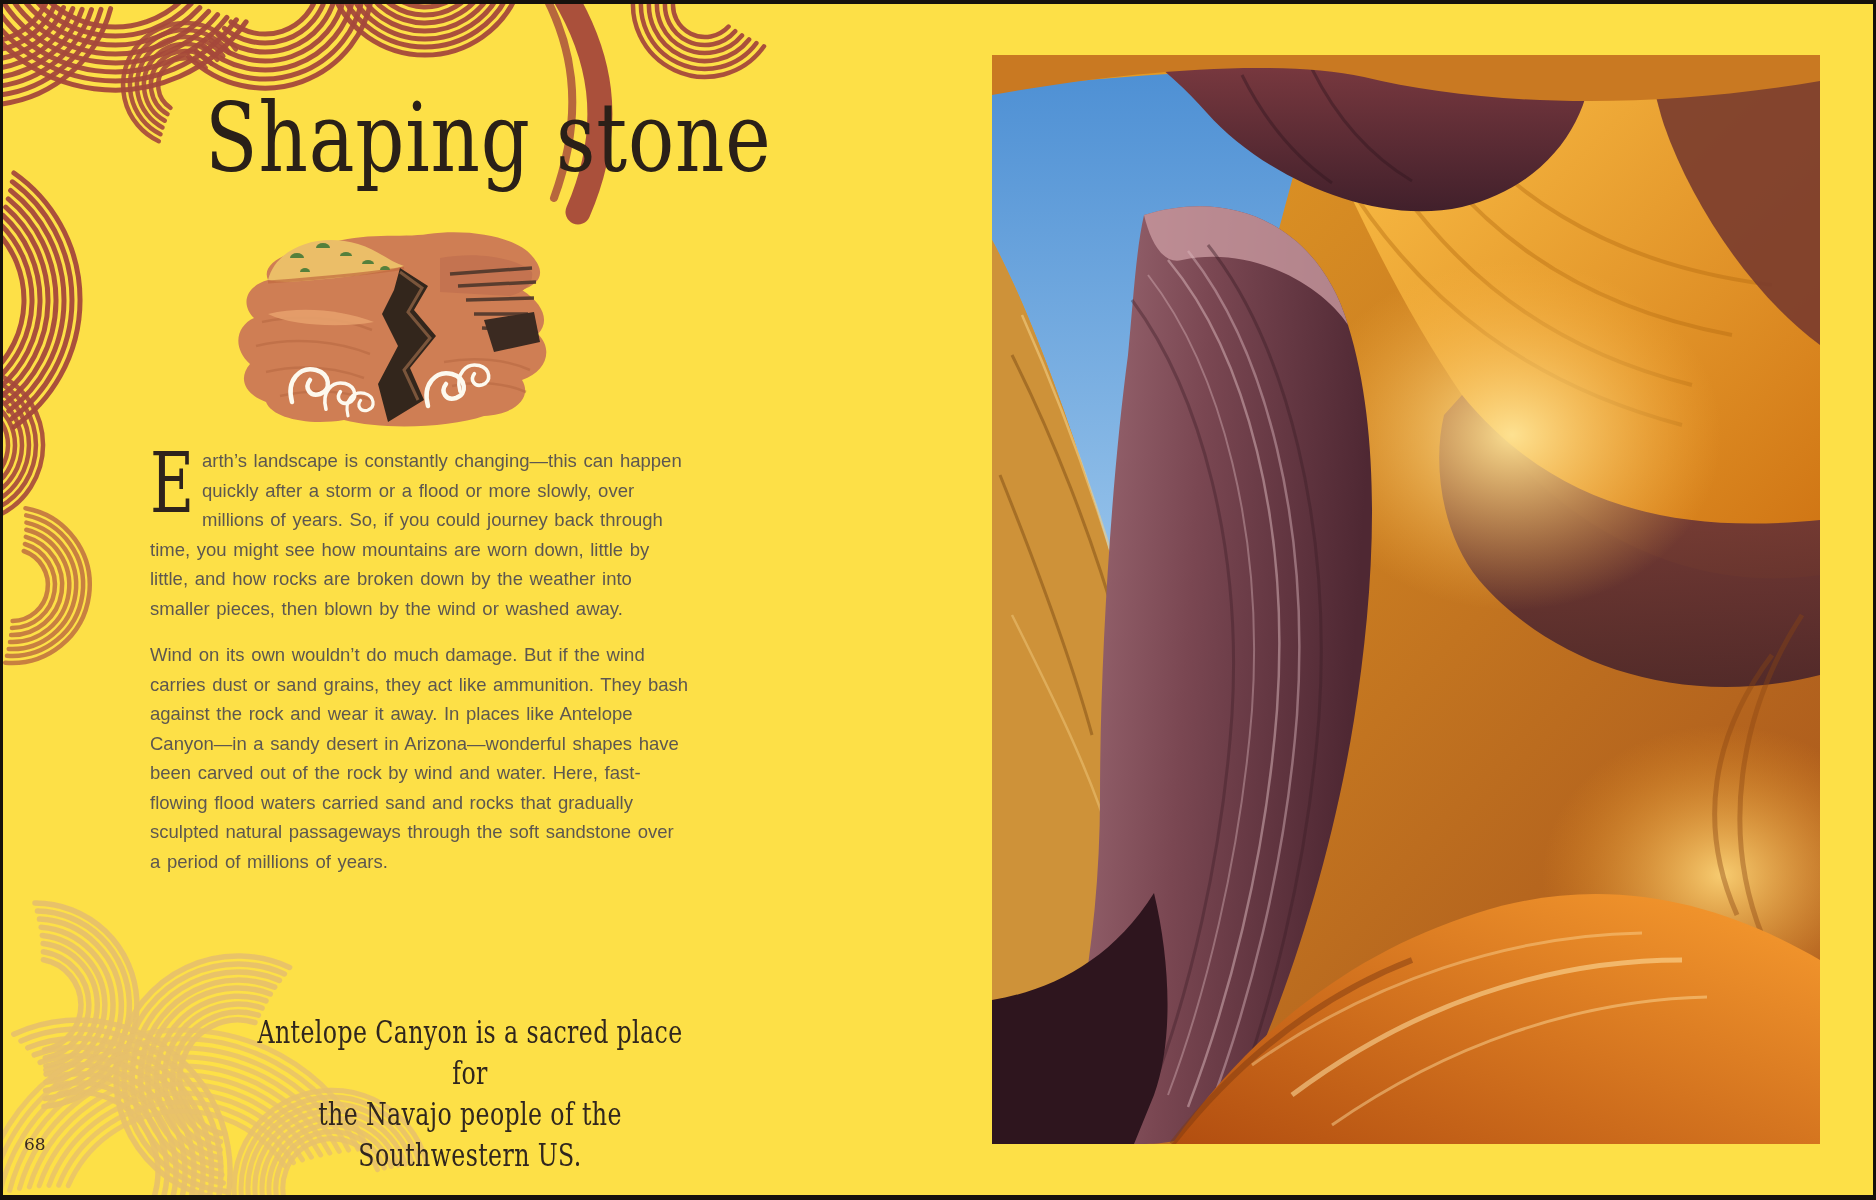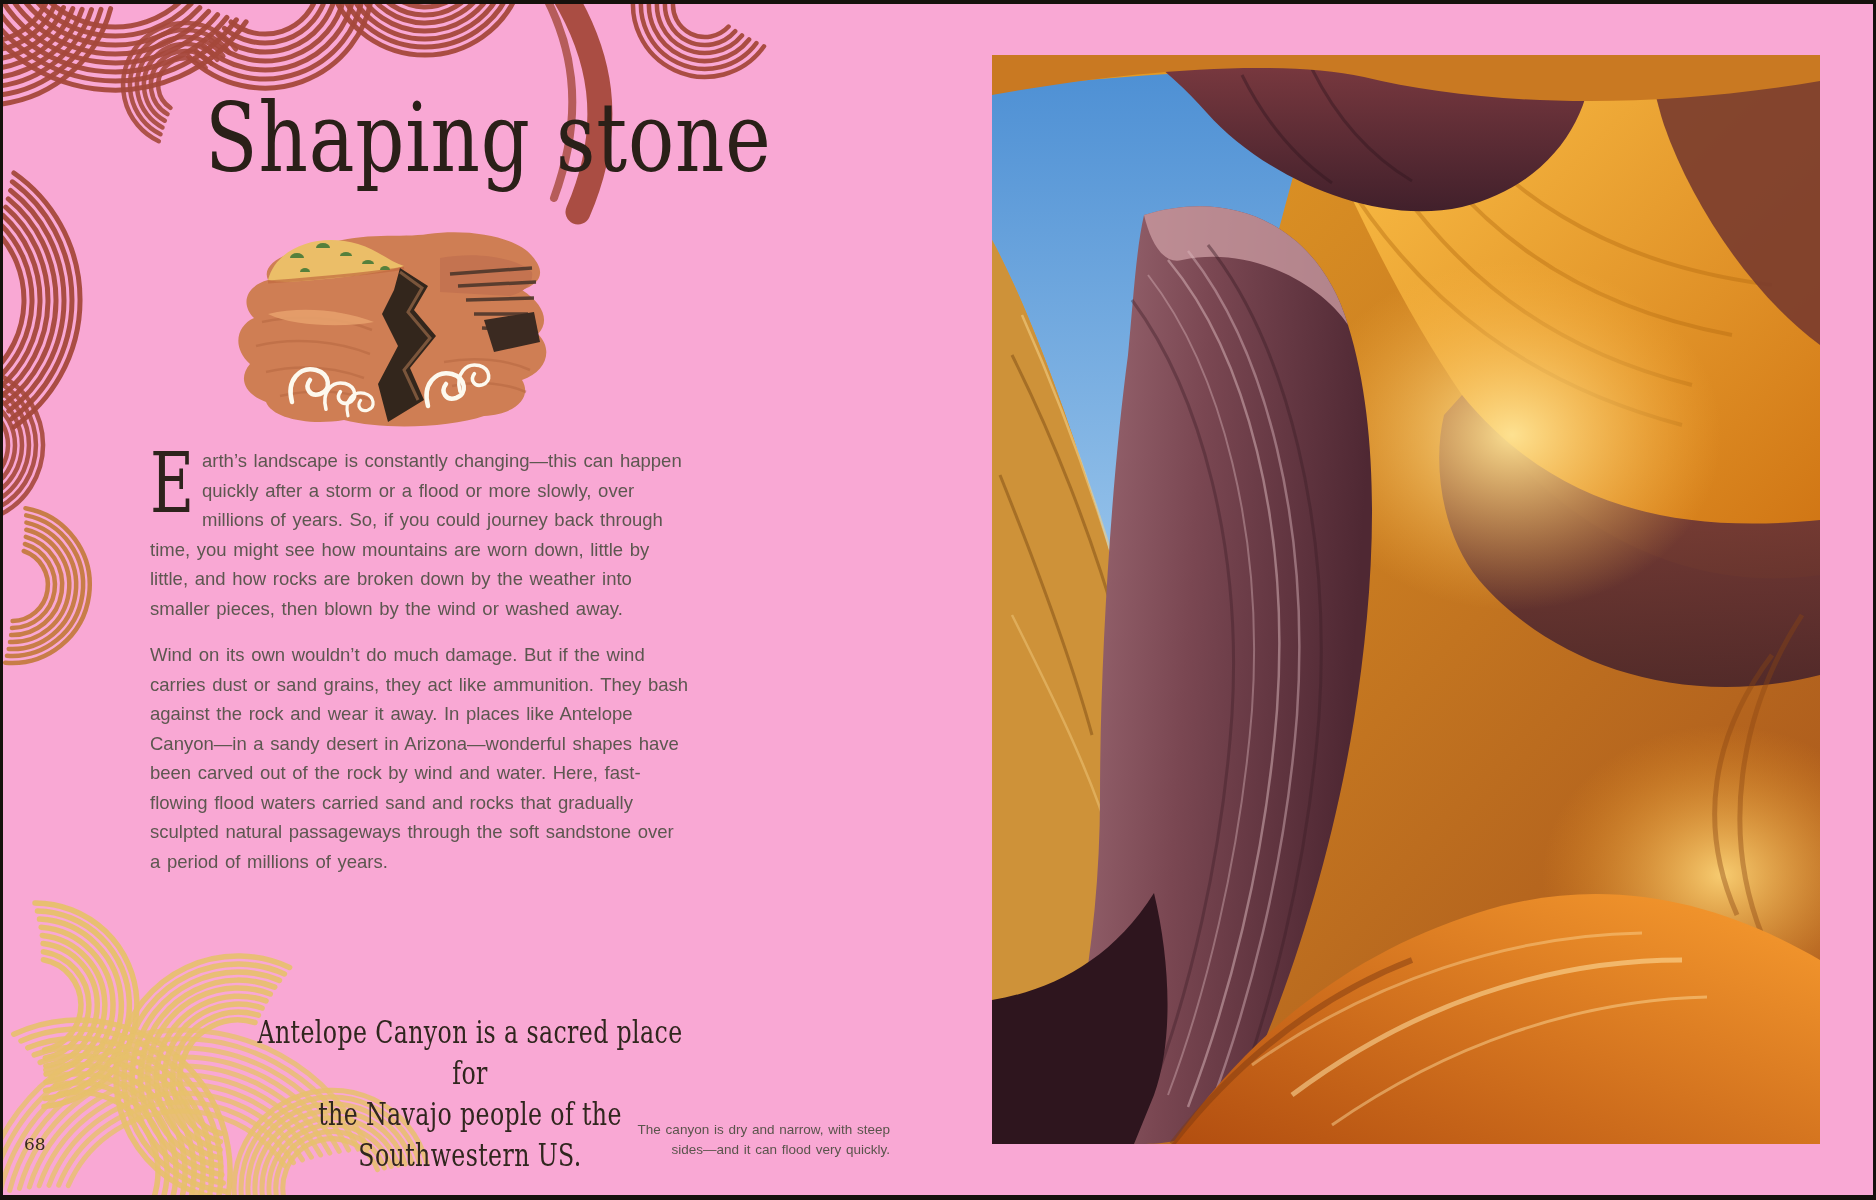--- a/index.html
+++ b/index.html
@@ -1,16 +1,16 @@
 <!DOCTYPE html>
 <html><head>
 <meta charset="utf-8">
 <style>
   html,body{margin:0;padding:0;width:1876px;height:1200px;overflow:hidden;background:#faf7e9;}
-  .spread{position:relative;width:1876px;height:1200px;background:#f9a8d4;overflow:hidden;
+  .spread{position:relative;width:1876px;height:1200px;background:#fde047;overflow:hidden;
           font-family:"Liberation Sans",sans-serif;}
   .frame-bar{position:absolute;background:#16110c;z-index:40;}
   .fb-top{top:0;left:0;right:0;height:4px;}
   .fb-bottom{bottom:0;left:0;right:0;height:5px;}
   .fb-left{top:0;bottom:0;left:0;width:3px;}
   .fb-right{top:0;bottom:0;right:0;width:3px;}
   .swirls{position:absolute;inset:0;z-index:1;}
   .title{position:absolute;left:205px;top:88px;z-index:5;margin:0;
          font-family:"DejaVu Serif",serif;font-weight:400;font-size:96px;line-height:1.05;
          color:#2a2018;letter-spacing:1px;transform:scaleX(.8);transform-origin:0 0;white-space:nowrap;}
@@ -210,24 +210,20 @@
   <section class="bodytext">
     <p><span class="dropcap">E</span><span>arth’s landscape is constantly changing—this can happen quickly after a storm or a flood or more slowly, over millions of years. So, if you could journey back through time, you might see how mountains are worn down, little by little, and how rocks are broken down by the weather into smaller pieces, then blown by the wind or washed away.</span></p>
     <p>Wind on its own wouldn’t do much damage. But if the wind carries dust or sand grains, they act like ammunition. They bash against the rock and wear it away. In places like Antelope Canyon—in a sandy desert in Arizona—wonderful shapes have been carved out of the rock by wind and water. Here, fast-flowing flood waters carried sand and rocks that gradually sculpted natural passageways through the soft sandstone over a period of millions of years.</p>
   </section>
 
   <div class="pullquote">
     <div>Antelope Canyon is a sacred place for</div>
     <div>the Navajo people of the Southwestern US.</div>
   </div>
 
-  <div class="caption">
-    <div>The canyon is dry and narrow, with steep</div>
-    <div>sides—and it can flood very quickly.</div>
-  </div>
 
   <div class="pagenum">68</div>
 
   <figure class="photo">
     <svg viewBox="0 0 828 1089" preserveAspectRatio="none">
       <defs>
         <linearGradient id="gBase" x1="0" y1="0" x2="0.8" y2="1">
           <stop offset="0" stop-color="#E9A126"></stop>
             <stop offset="1" stop-color="#A8561C"></stop>
         </linearGradient>

